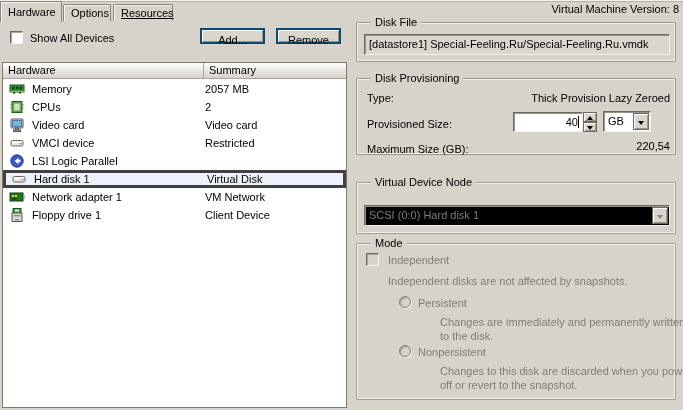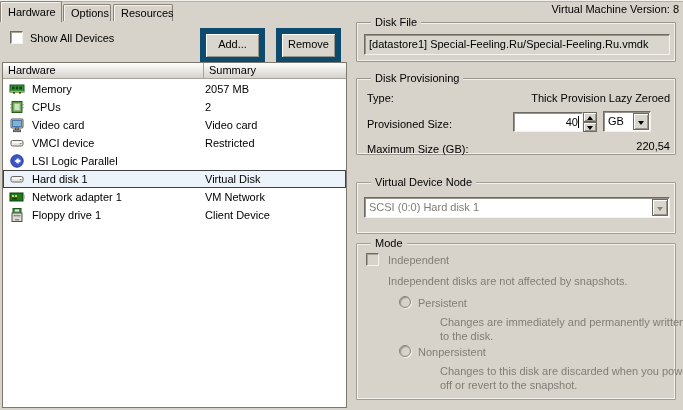--- a/index.html
+++ b/index.html
@@ -36,23 +36,23 @@
   .checkbox {
     position:absolute; width:13px; height:13px;
     background:#fff;
     border:1px solid; border-color:#6e6a62 #f4f2ec #f4f2ec #6e6a62;
     box-shadow:inset 1px 1px 0 #a8a49a;
   }
   .checkbox.disabled { background:#d7d3cb; }
   .cb-label { position:absolute; left:30px; top:32px; }
 
   .btn {
-    position:absolute; height:35px; width:65px;
+    position:absolute; height:16px; width:65px;
     background:#d9d6ce;
-    border:6px solid #0c4a6e;
+    border:2px solid #0c4a6e;
     box-shadow:inset 1px 1px 0 #ffffff, inset -1px -1px 0 #9a958b;
     text-align:center; line-height:20px; cursor:default;
   }
 
   
   .devtable {
     position:absolute; left:2px; top:62px; width:345px; height:346px;
     background:#fff; border:1px solid #7d7971;
   }
   .devheader {
@@ -63,21 +63,21 @@
   .devheader .hc { padding:1px 0 0 5px; }
   .devheader .hc1 { width:201px; border-right:1px solid #a9a59b; }
   .devheader .hc2 { flex:1; }
   .devrows { padding-top:1px; }
   .devrow {
     display:flex; align-items:center; height:18px; padding-left:5px;
     border:1px solid transparent; cursor:default;
   }
   .devrow.selected {
     background:#edf3fb;
-    border:1px solid #404040;
+    border:3px solid #404040;
   }
   .devrow .ic { width:16px; height:16px; margin-right:7px; flex:0 0 16px; }
   .devrow .nm { width:173px; }
   .devrow .sm { flex:1; }
   .ic svg { display:block; }
 
   
   .group {
     position:absolute; left:356px; width:320px;
     border:1px solid #9a958c;
@@ -125,42 +125,42 @@
   .combo {
     position:absolute; background:#fff; height:21px;
   }
   .combo .cval { position:absolute; left:4px; top:3px; }
   .combo-btn {
     position:absolute; right:1px; top:1px; width:16px; height:17px;
     background:#d9d6ce; border:1px solid #6e6a62;
     box-shadow:inset 1px 1px 0 #fff, inset -1px -1px 0 #9a958b;
   }
   .combo-btn .tri-dn { left:4px; top:7px; }
-  .combo.disabled { background:#ffffff; }
+  .combo.disabled { background:#000000;margin-top:8px; }
   .combo.disabled .cval { color:#817d75; }
   .combo.disabled .tri-dn { border-top-color:#87827a; }
   .gb-combo { left:246px; top:32px; width:48px; }
   .vdn-combo { left:7px; top:14px; width:306px; }
 
   
   .radio {
     position:absolute; width:12px; height:12px; border-radius:50%;
     background:#d7d3cb;
     border:1px solid #87827a;
     box-shadow:inset 1px 1px 1px rgba(110,106,98,.6), 1px 1px 0 #f2f1ec;
   }
   .wrap { position:absolute; line-height:14px;margin-left:16px; }
 </style>
 </head>
 <body>
 
 <div class="tabstrip-line"></div>
 <div class="tab active" style="left:0; width:62px;"><span>Hardware</span></div>
 <div class="tab" style="left:63px; width:48px;"><span>Options</span></div>
-<div class="tab" style="left:113px; width:60px;"><span>Resources</span></div>
+<div class="tab" style="left:113px; width:60px;text-decoration:underline;"><span>Resources</span></div>
 <div class="version-label">Virtual Machine Version: 8</div>
 
 <div class="checkbox" style="left:10px; top:31px;"></div>
 <div class="cb-label">Show All Devices</div>
 <div class="btn" style="left:200px; top:28px;">Add...</div>
 <div class="btn" style="left:276px; top:28px;">Remove</div>
 
 <div class="devtable">
   <div class="devheader">
     <div class="hc hc1">Hardware</div>

